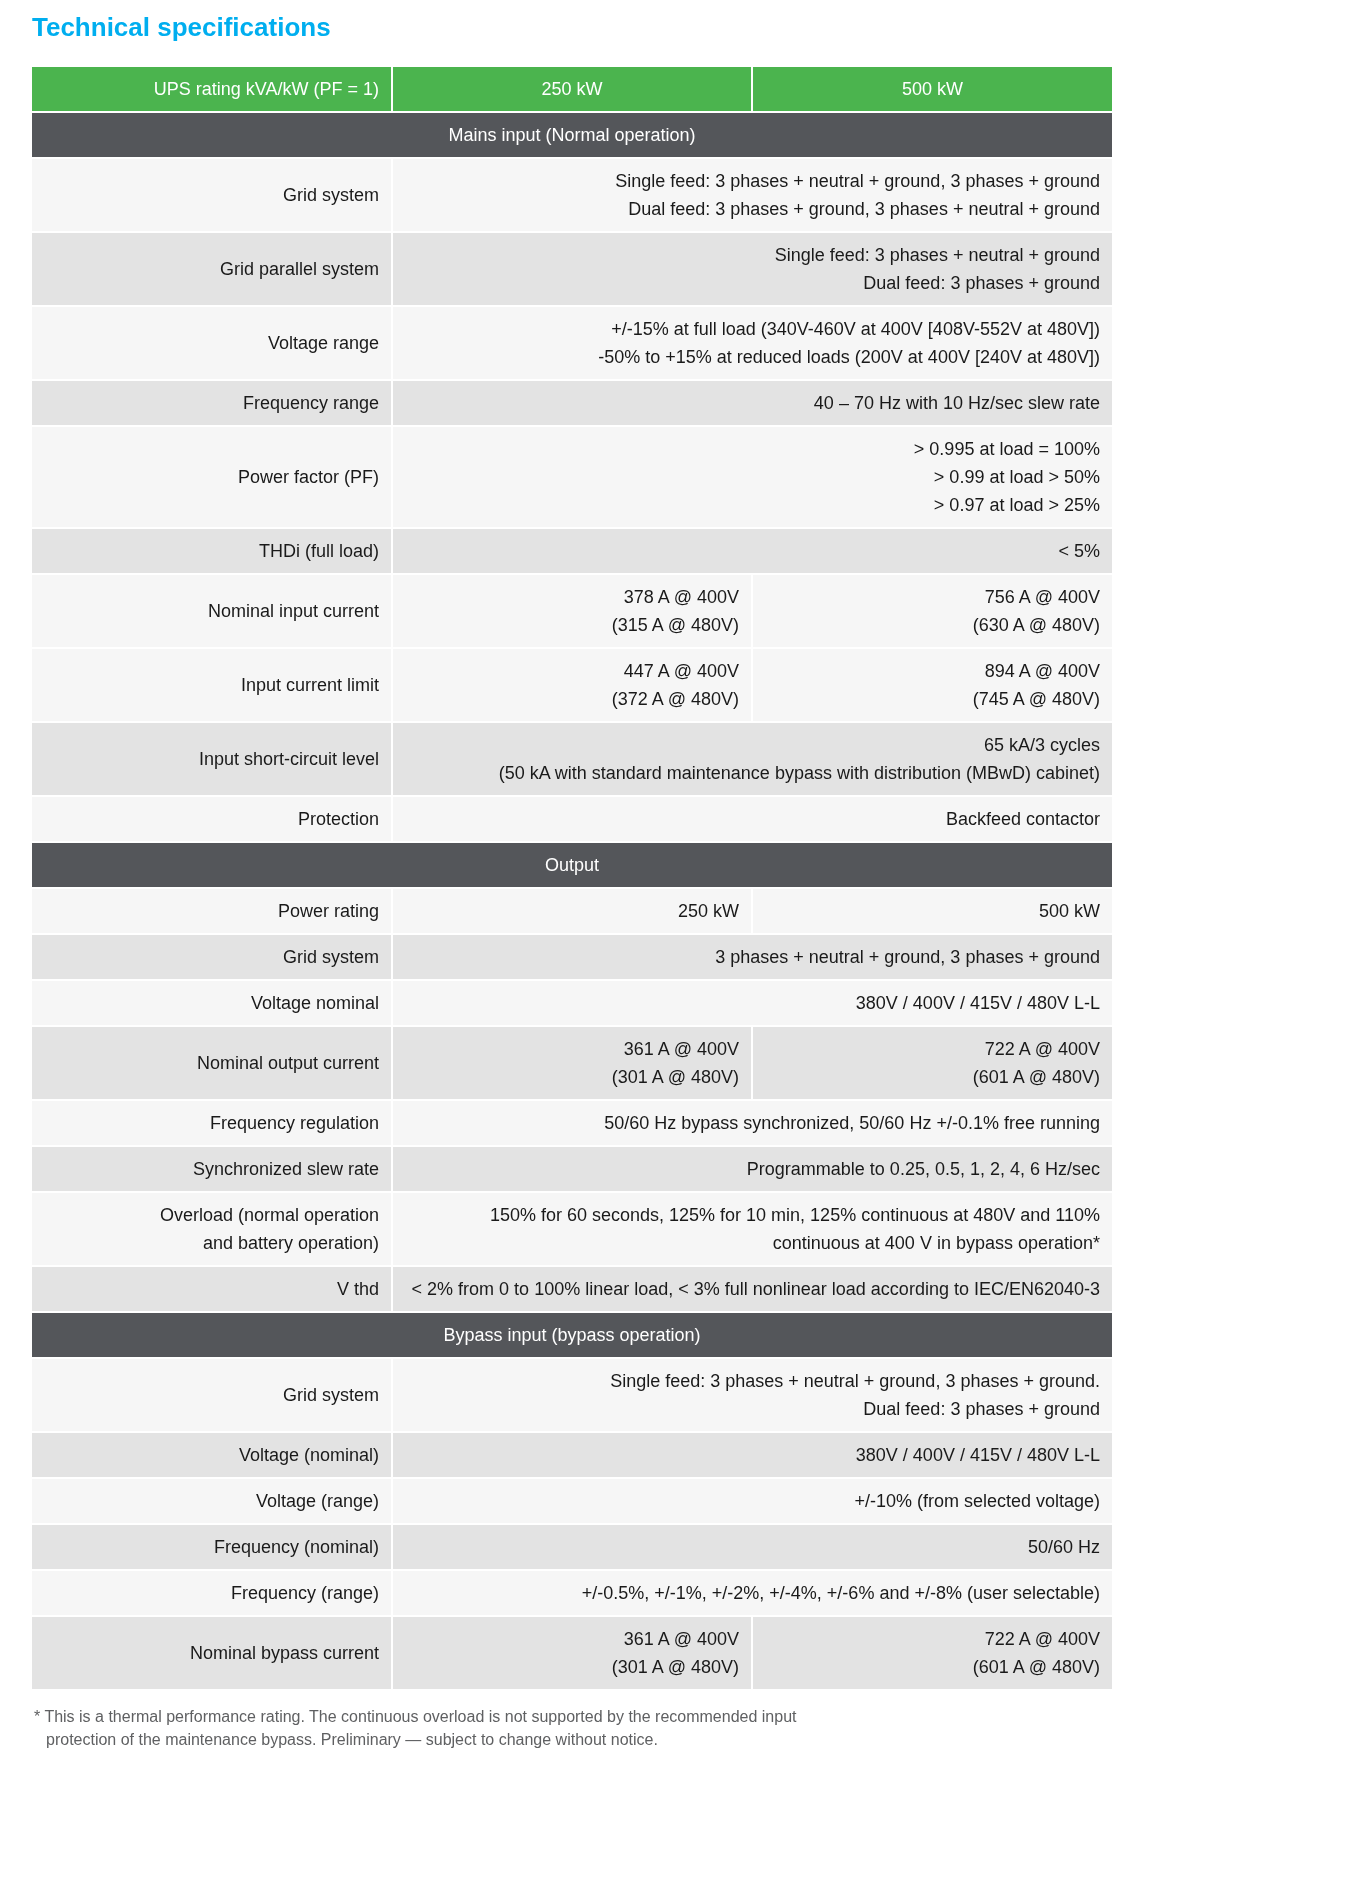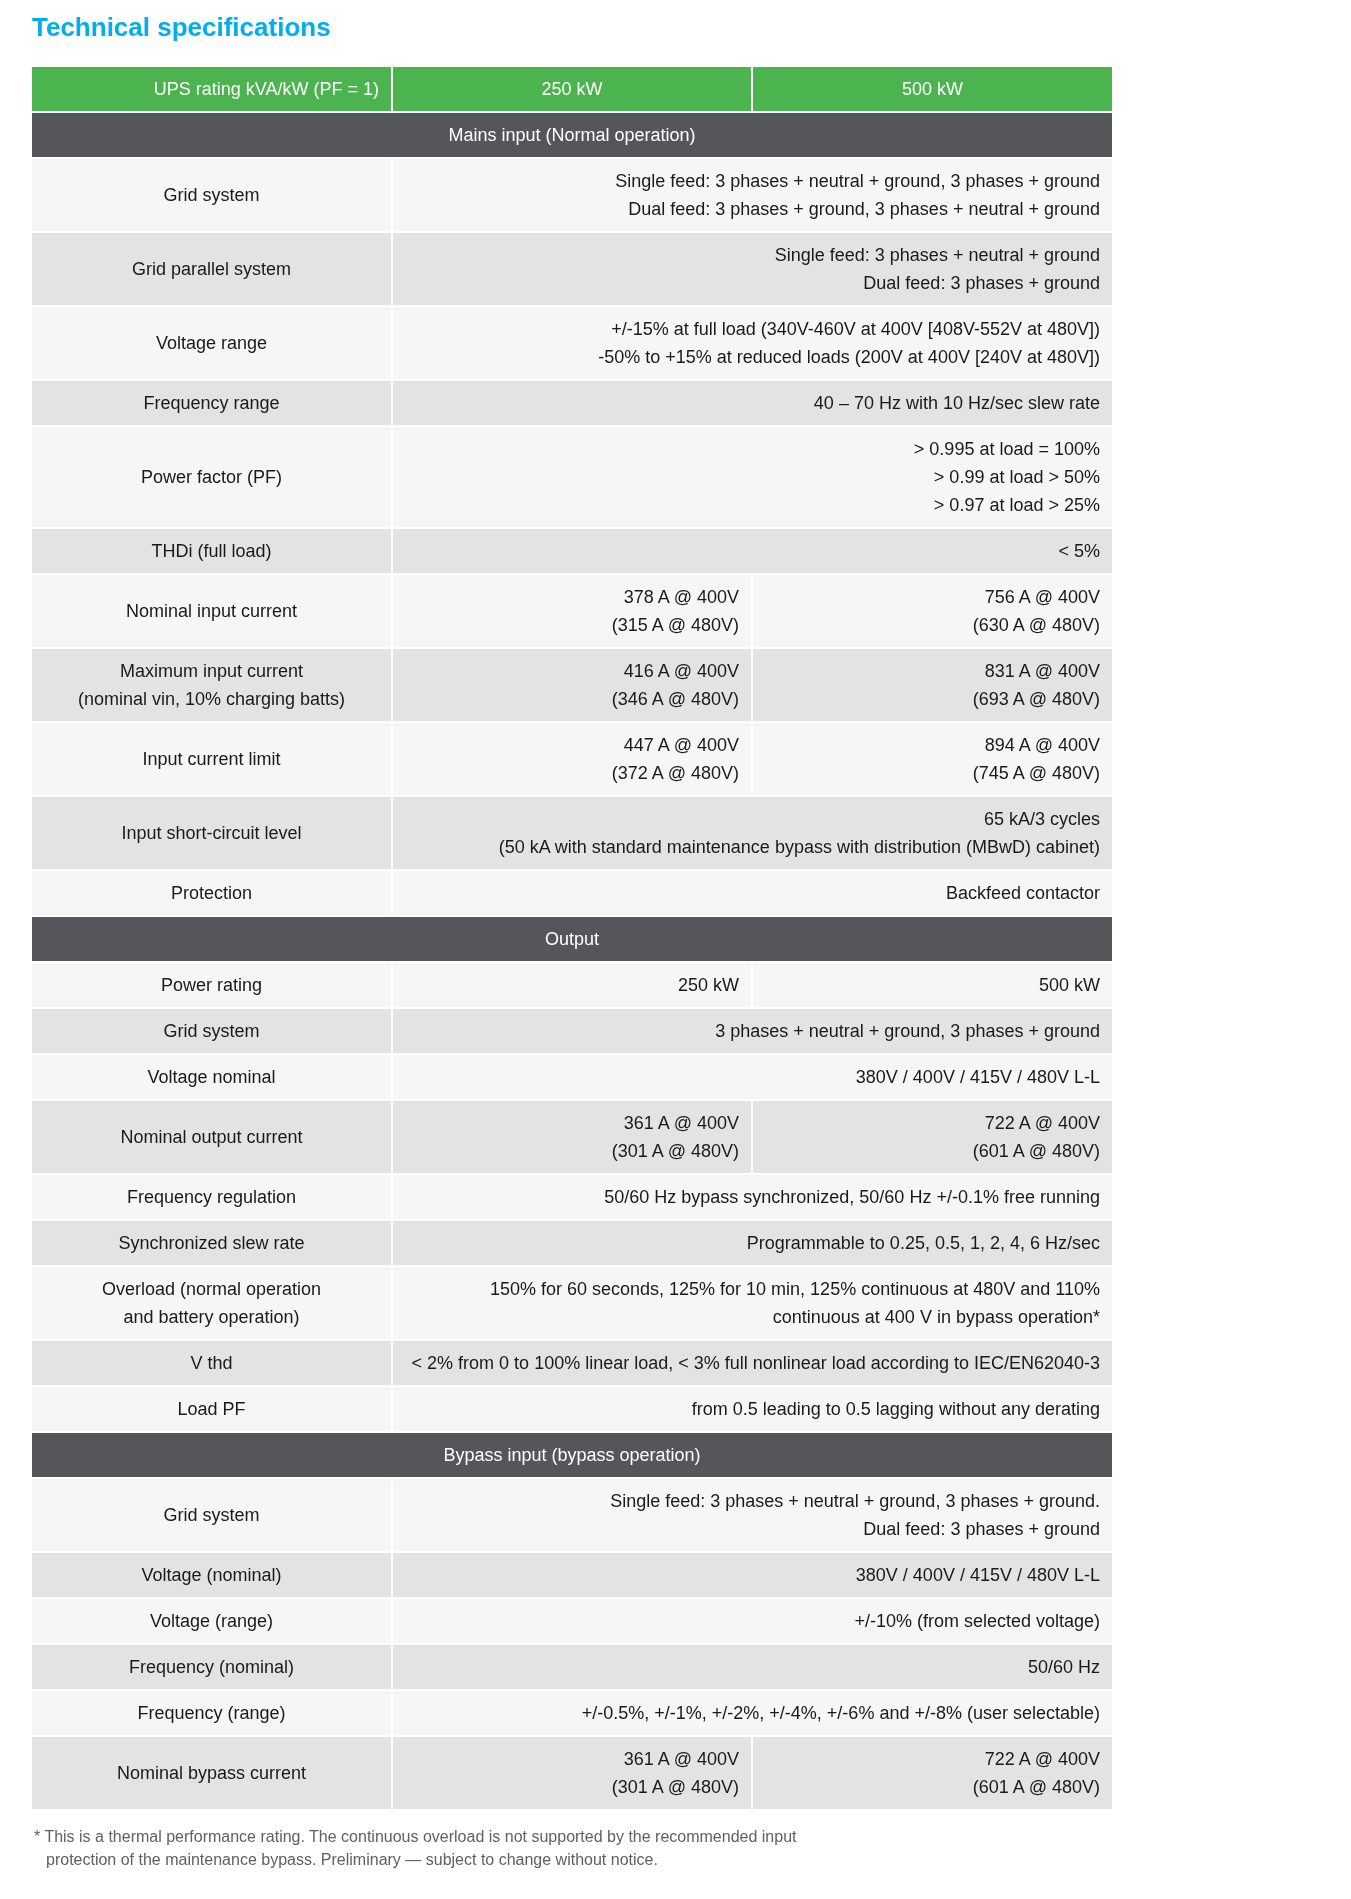--- a/index.html
+++ b/index.html
@@ -59,21 +59,21 @@
     padding-bottom:12px;
   }
   td.section{
     background:var(--c-section);
     color:#fff;
     text-align:center;
     padding-top:8px;
     padding-bottom:8px;
   }
   td.label{
-    text-align:center;
+    text-align:right;
     white-space:pre-line;
   }
   td.value{
     text-align:right;
   }
   tr.r-light td{background:var(--c-light);}
   tr.r-dark td{background:var(--c-dark);}
   .footnote{
     margin:14px 0 0 4px;
     font-size:16px;
@@ -154,32 +154,20 @@
           <td class="label">Nominal input current</td>
           <td class="value">
             <div>378 A @ 400V</div>
             <div>(315 A @ 480V)</div>
           </td>
           <td class="value">
             <div>756 A @ 400V</div>
             <div>(630 A @ 480V)</div>
           </td>
         </tr>
-        <tr class="r-dark">
-          <td class="label">Maximum input current
-(nominal vin, 10% charging batts)</td>
-          <td class="value">
-            <div>416 A @ 400V</div>
-            <div>(346 A @ 480V)</div>
-          </td>
-          <td class="value">
-            <div>831 A @ 400V</div>
-            <div>(693 A @ 480V)</div>
-          </td>
-        </tr>
         <tr class="r-light">
           <td class="label">Input current limit</td>
           <td class="value">
             <div>447 A @ 400V</div>
             <div>(372 A @ 480V)</div>
           </td>
           <td class="value">
             <div>894 A @ 400V</div>
             <div>(745 A @ 480V)</div>
           </td>
@@ -249,26 +237,20 @@
 and battery operation)</td>
           <td class="value" colspan="2">
             <div>150% for 60 seconds, 125% for 10 min, 125% continuous at 480V and 110%</div>
             <div>continuous at 400 V in bypass operation*</div>
           </td>
         </tr>
         <tr class="r-dark">
           <td class="label">V thd</td>
           <td class="value" colspan="2">
             <div>&lt; 2% from 0 to 100% linear load, &lt; 3% full nonlinear load according to IEC/EN62040-3</div>
-          </td>
-        </tr>
-        <tr class="r-light">
-          <td class="label">Load PF</td>
-          <td class="value" colspan="2">
-            <div>from 0.5 leading to 0.5 lagging without any derating</div>
           </td>
         </tr>
         <tr>
           <td class="section" colspan="3">Bypass input (bypass operation)</td>
         </tr>
         <tr class="r-light">
           <td class="label">Grid system</td>
           <td class="value" colspan="2">
             <div>Single feed: 3 phases + neutral + ground, 3 phases + ground.</div>
             <div>Dual feed: 3 phases + ground</div>

